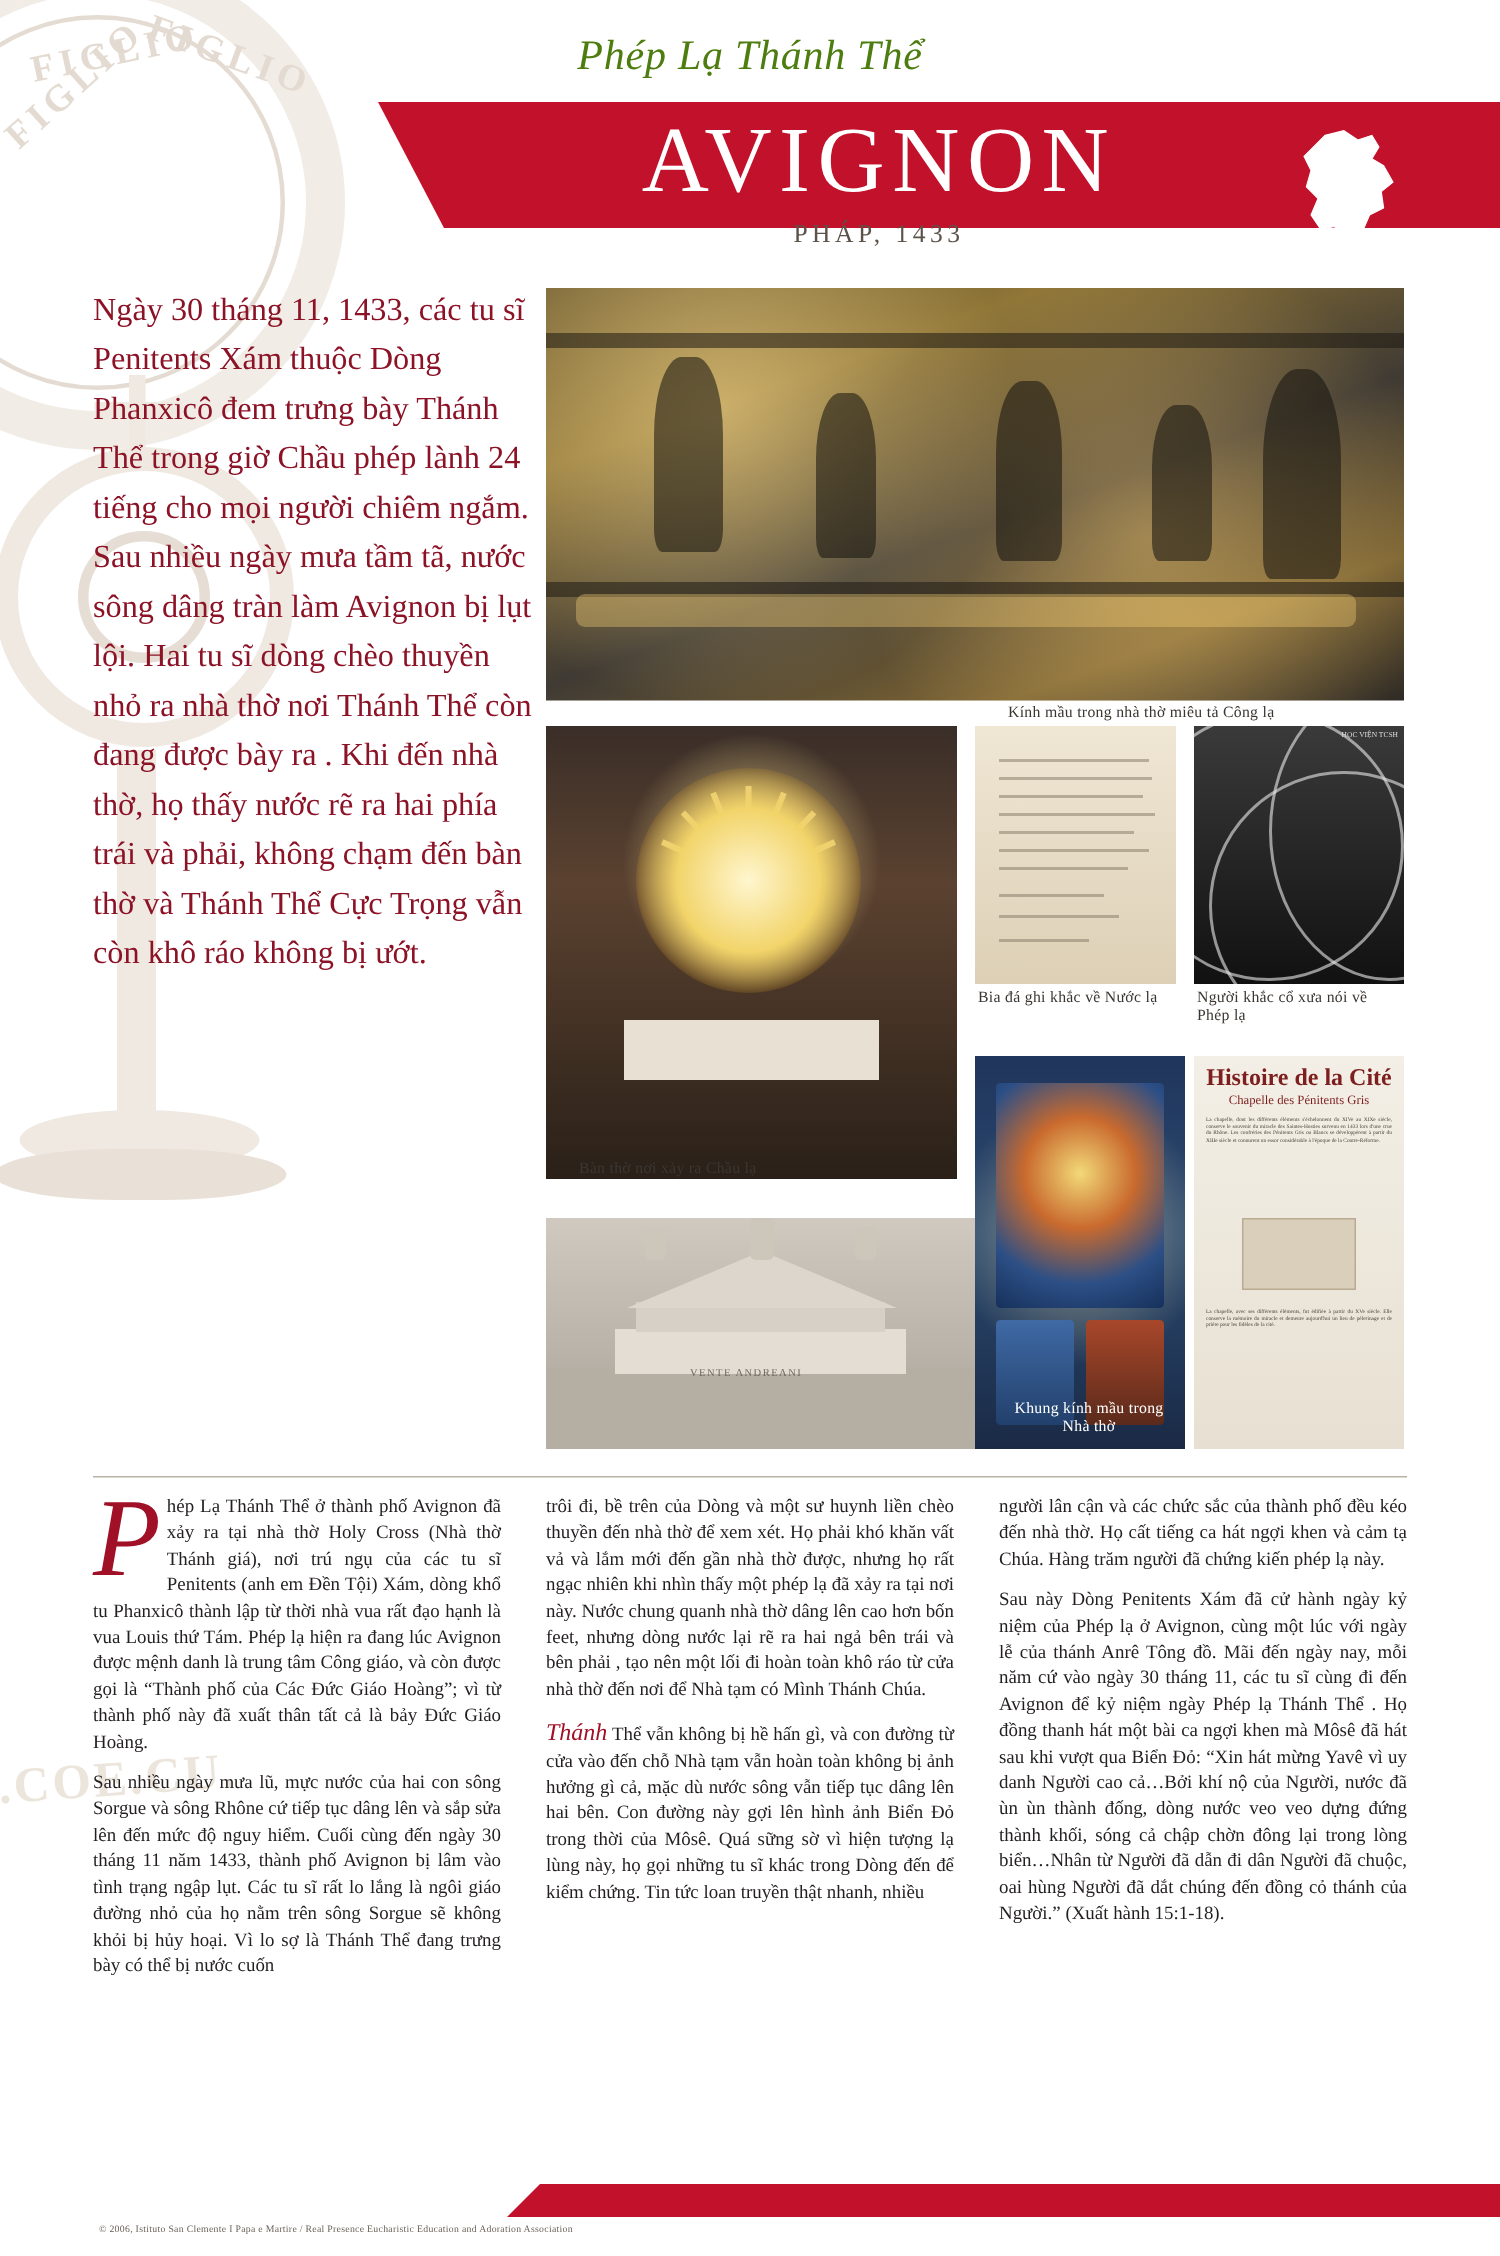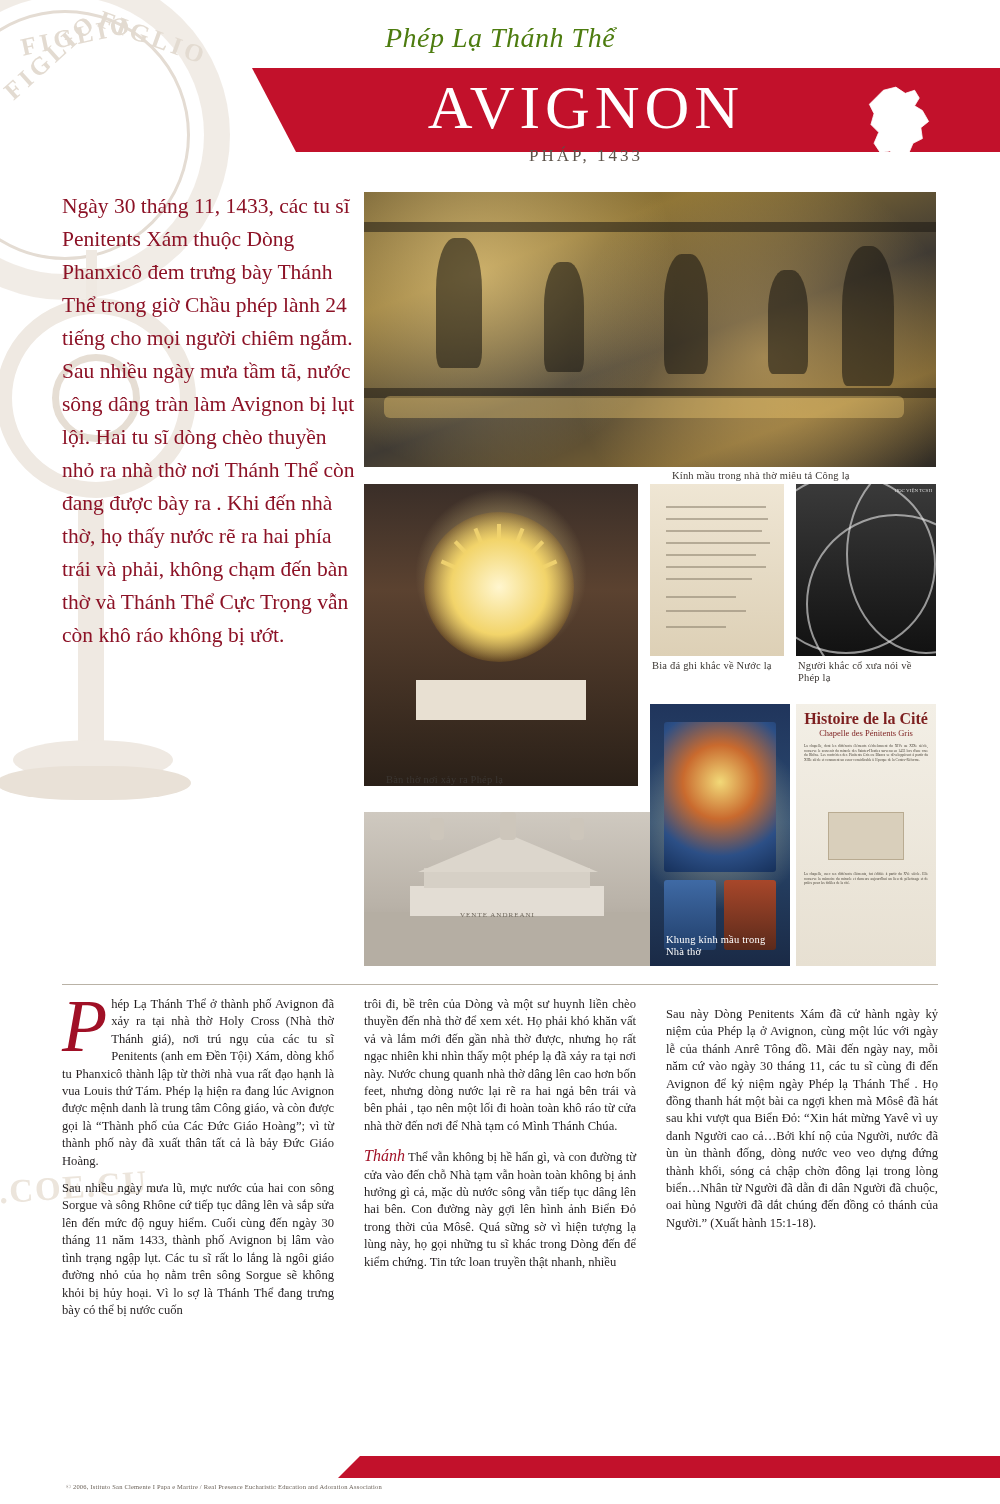--- a/index.html
+++ b/index.html
@@ -87,21 +87,21 @@
     font-family:"Liberation Serif", serif;
   }
   .intro p { margin:0; }
 
   
   .photo { position:absolute; overflow:hidden; background:#cfc8bf; }
   .cap {
     position:absolute; font-size:10.5px; color:#3b3632; letter-spacing:.2px;
     line-height:12px;
   }
-  .cap.white { color:#ffffff; }
+  .cap.white { color:#ffffff;text-align:center; }
 
   
   .p1 { top:192px; left:364px; width:572px; height:275px;
         background:
           radial-gradient(circle at 20% 30%, rgba(255,225,150,.55), rgba(0,0,0,0) 40%),
           radial-gradient(circle at 70% 60%, rgba(255,210,120,.45), rgba(0,0,0,0) 45%),
           linear-gradient(160deg,#6d5a2e 0%,#8d7335 25%,#3f3a33 55%,#7c6433 80%,#2e2a25 100%);
   }
   .p1 .fig { position:absolute; background:rgba(20,18,15,.55); border-radius:40% 40% 12% 12%; }
   .p1 .band { position:absolute; left:0; right:0; height:10px; background:rgba(30,26,20,.55); }
@@ -233,21 +233,21 @@
   <div class="ray" style="transform:rotate(0deg)"></div>
   <div class="ray" style="transform:rotate(22deg)"></div>
   <div class="ray" style="transform:rotate(44deg)"></div>
   <div class="ray" style="transform:rotate(66deg)"></div>
   <div class="ray" style="transform:rotate(-22deg)"></div>
   <div class="ray" style="transform:rotate(-44deg)"></div>
   <div class="ray" style="transform:rotate(-66deg)"></div>
   <div class="halo"></div>
   <div class="altar"></div>
 </div>
-<div class="cap" style="top:774px; left:386px; width:250px;">Bàn thờ nơi xảy ra Phép lạ</div>
+<div class="cap" style="top:774px; left:386px; width:250px;">Bàn thờ nơi xảy ra Chầu lạ</div>
 
 <div class="photo p3">
   <div class="ln" style="top:22px; width:100px"></div>
   <div class="ln" style="top:34px; width:102px"></div>
   <div class="ln" style="top:46px; width:96px"></div>
   <div class="ln" style="top:58px; width:104px"></div>
   <div class="ln" style="top:70px; width:90px"></div>
   <div class="ln" style="top:82px; width:100px"></div>
   <div class="ln" style="top:94px; width:86px"></div>
   <div class="ln" style="top:112px; width:70px"></div>
@@ -297,20 +297,21 @@
     <p><span class="dropcap">P</span><span>hép Lạ Thánh Thể ở thành phố Avignon đã xảy ra tại nhà thờ Holy Cross (Nhà thờ Thánh giá), nơi trú ngụ của các tu sĩ Penitents (anh em Đền Tội) Xám, dòng khổ tu Phanxicô thành lập từ thời nhà vua rất đạo hạnh là vua Louis thứ Tám.  Phép lạ hiện ra đang lúc Avignon được mệnh danh là trung tâm Công giáo, và còn được gọi là “Thành phố của Các Đức Giáo Hoàng”; vì từ thành phố này đã xuất thân tất cả là bảy Đức Giáo Hoàng.</span></p>
     <p style="margin-top:10px">Sau nhiều ngày mưa lũ, mực nước của hai con sông Sorgue và sông Rhône cứ tiếp tục dâng lên và sắp sửa lên đến mức độ nguy hiểm.  Cuối cùng đến ngày 30 tháng 11 năm 1433, thành phố Avignon bị lâm vào tình trạng ngập lụt. Các tu sĩ rất lo lắng là ngôi giáo đường nhỏ của họ nằm trên sông Sorgue sẽ không khỏi bị hủy hoại.  Vì lo sợ là Thánh Thể đang trưng bày có thể bị nước cuốn</p>
   </div>
 
   <div class="col c2">
     <p>trôi đi, bề trên của Dòng và một sư huynh liền chèo thuyền đến nhà thờ để xem xét.  Họ phải khó khăn vất vả và lắm mới đến gần nhà thờ được, nhưng họ rất ngạc nhiên khi nhìn thấy một phép lạ đã xảy ra tại nơi này.  Nước chung quanh nhà thờ dâng lên cao  hơn bốn feet, nhưng dòng nước lại rẽ ra hai ngả bên trái và bên phải , tạo nên một lối đi hoàn toàn khô ráo từ cửa nhà thờ đến nơi để Nhà tạm có  Mình Thánh Chúa.</p>
     <p style="margin-top:12px"><span class="lead-italic">Thánh</span><span> Thể vẫn không bị hề hấn gì, và con đường từ cửa vào đến chỗ Nhà tạm vẫn hoàn toàn không bị ảnh hưởng gì cả, mặc dù nước sông vẫn tiếp tục dâng lên hai bên.  Con đường này gợi lên hình ảnh Biển Đỏ trong thời của Môsê.  Quá sững sờ vì hiện tượng lạ lùng này, họ gọi những tu sĩ khác trong Dòng đến để kiểm chứng.  Tin tức loan truyền thật nhanh, nhiều</span></p>
   </div>
 
   <div class="col c3">
+    <p>người lân cận và các chức sắc của thành phố đều kéo đến nhà thờ.  Họ cất tiếng ca hát ngợi khen và cảm tạ Chúa.  Hàng trăm người đã chứng kiến phép lạ này.</p>
     <p style="margin-top:10px">Sau này Dòng Penitents Xám đã cử hành ngày kỷ niệm của Phép lạ ở Avignon, cùng một lúc với ngày lễ của thánh Anrê Tông đồ.  Mãi đến ngày nay, mỗi năm cứ vào ngày 30 tháng 11, các tu sĩ cùng đi đến Avignon để kỷ niệm ngày Phép lạ Thánh Thể .  Họ đồng thanh hát một bài ca ngợi khen mà Môsê đã hát sau khi vượt qua Biển Đỏ: “Xin hát mừng Yavê vì uy danh Người cao cả…Bởi khí nộ của Người, nước đã ùn ùn thành đống, dòng nước veo veo dựng đứng thành khối, sóng cả chập chờn đông lại trong lòng biển…Nhân từ Người đã dẫn đi dân Người đã chuộc, oai hùng Người đã dắt chúng đến đồng cỏ thánh của Người.”  (Xuất hành 15:1-18).</p>
   </div>
 
 </div>
 
 <div class="footer-band">
   <div class="bar"></div>
 </div>
 <div class="copyright">© 2006, Istituto San Clemente I Papa e Martire / Real Presence Eucharistic Education and Adoration Association</div>
 

